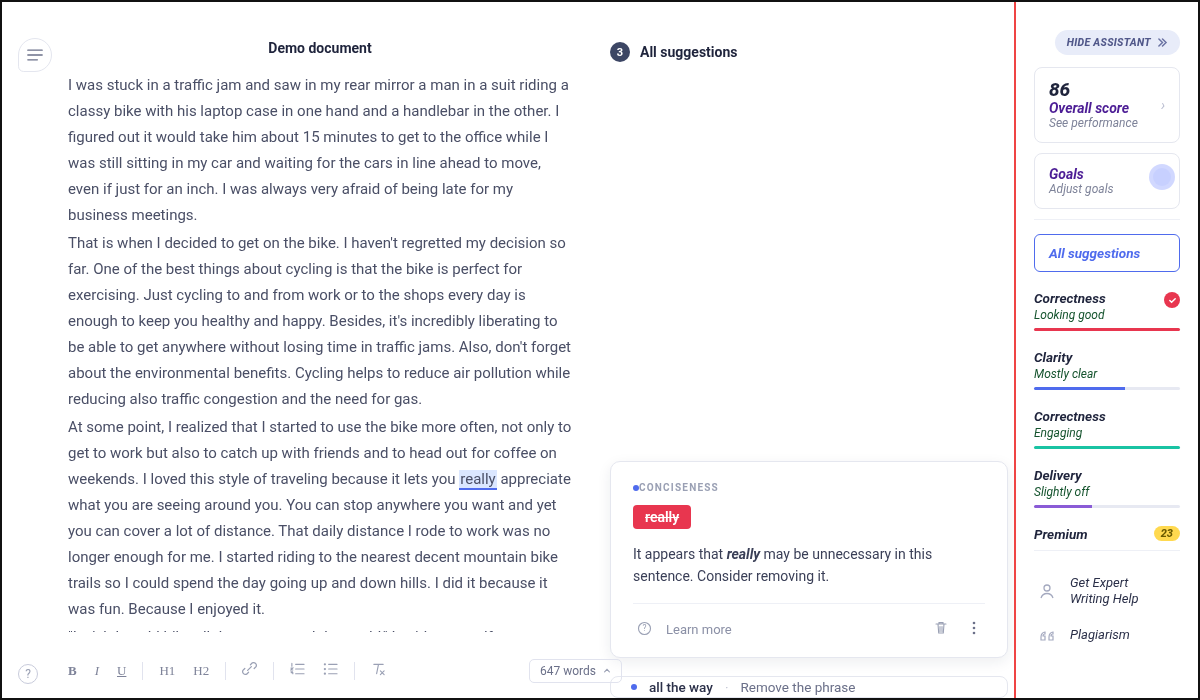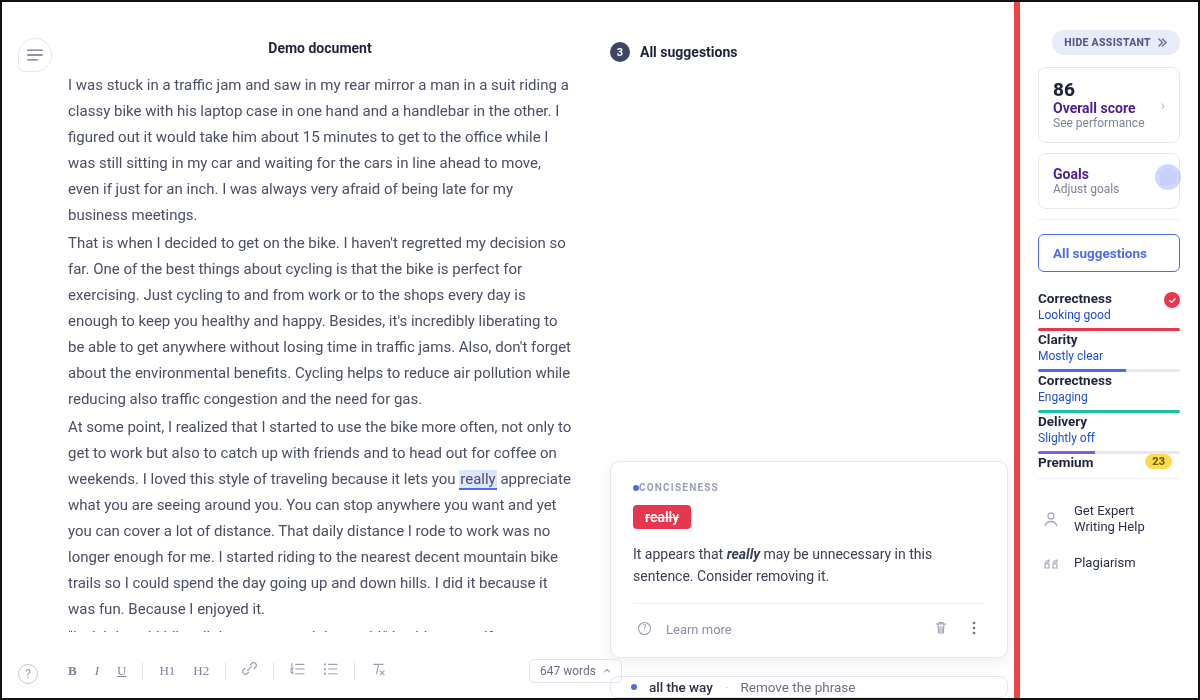--- a/index.html
+++ b/index.html
@@ -106,24 +106,25 @@
   .mini-card {
     border: 1px solid #e5e7ef; border-radius: 8px;
     padding: 2px 20px; display: flex; align-items: center; gap: 12px;
     font-size: 13.5px; color: #6b7089;
   }
   .mini-card .term { color: #2b3049; font-weight: 500; }
   .mini-card .sep { color: #c5c8d6; }
   
   .side-col {
     flex: 1;
-    border-left: 6px solid #ef4444;
+    border-left: 2px solid #ef4444;
     padding: 28px 18px 0 18px;
     overflow: hidden;
     position: relative;
+    font-style: italic;
   }
   .hide-pill {
     background: #e8ecf9; color: #51588a;
     font-size: 10.5px; font-weight: 800; letter-spacing: .3px;
     border-radius: 14px; padding: 6px 12px;
     display: inline-flex; align-items: center; gap: 6px;
     cursor: pointer; margin-bottom: 12px; float: right;
   }
   .panel {
     clear: both;
@@ -140,32 +141,32 @@
     width: 18px; height: 18px; border-radius: 50%;
     background: #c7d0ff; box-shadow: 0 0 0 4px rgba(122,142,255,.35);
     position: absolute; margin-left: 40px; margin-top: -14px;
   }
   .divider { height: 1px; background: #eef0f6; margin: 8px 0 14px; }
   .tab-active {
     border: 1.5px solid #4f6bed; border-radius: 6px;
     padding: 10px 14px; color: #4f6bed; font-weight: 700; font-size: 13.5px;
     margin-bottom: 18px; display: inline-block; width: 100%;
   }
-  .metric { position: relative; }
+  .metric { margin-bottom: 18px; position: relative; }
   .metric .name { font-weight: 700; font-size: 13.5px; color: #1f243c; }
-  .metric .sub  { font-size: 12px; color: #1d4ed8; margin-top: 2px; }
+  .metric .sub  { font-size: 12px; color: #14532d; margin-top: 2px; }
   .metric .bar { height: 3px; border-radius: 2px; margin-top: 6px; }
   .badge-check {
     width: 16px; height: 16px; border-radius: 50%; background: #e8364f;
     position: absolute; right: 0; top: 2px;
     display: flex; align-items: center; justify-content: center;
   }
   .badge-check svg { width: 9px; height: 9px; }
   .badge-num {
-    position: absolute; right: 8px; top: 0;
+    position: absolute; right: 0; top: 0;
     background: #ffd94f; color: #6b5a00; font-weight: 800;
     font-size: 11px; border-radius: 10px; padding: 1px 7px;
   }
   .help-row {
     display: flex; gap: 12px; align-items: center; padding: 10px 2px;
     font-size: 13px; color: #2b3049; cursor: pointer;
   }
   .help-row .ic { color: #a4a9bf; width: 22px; display: flex; justify-content: center; }
   
   .format-bar {

